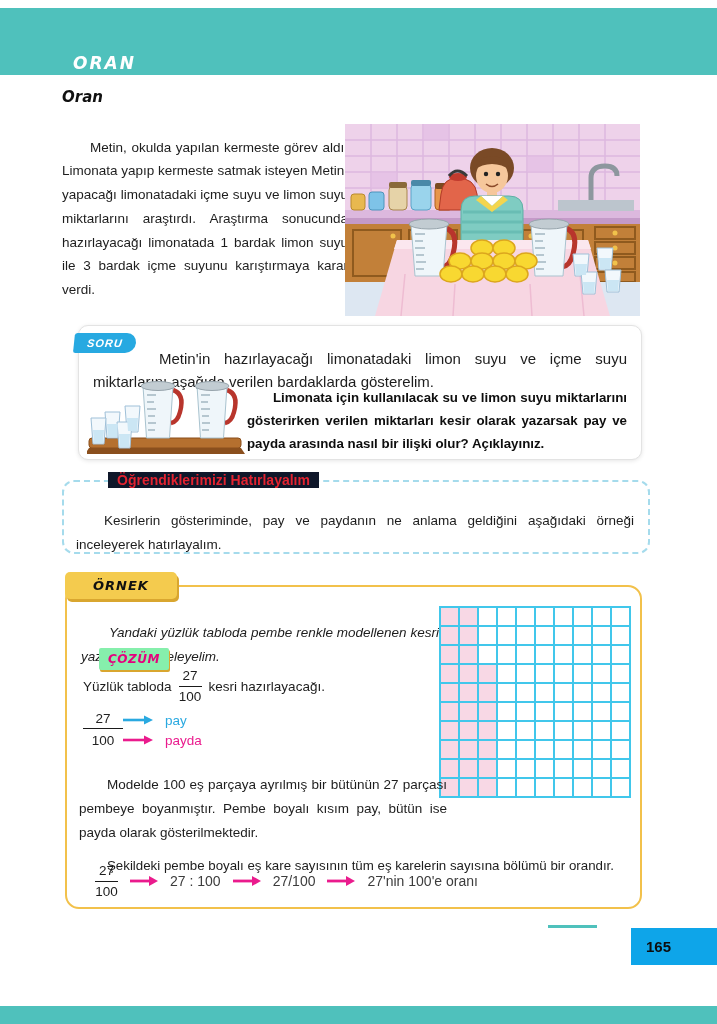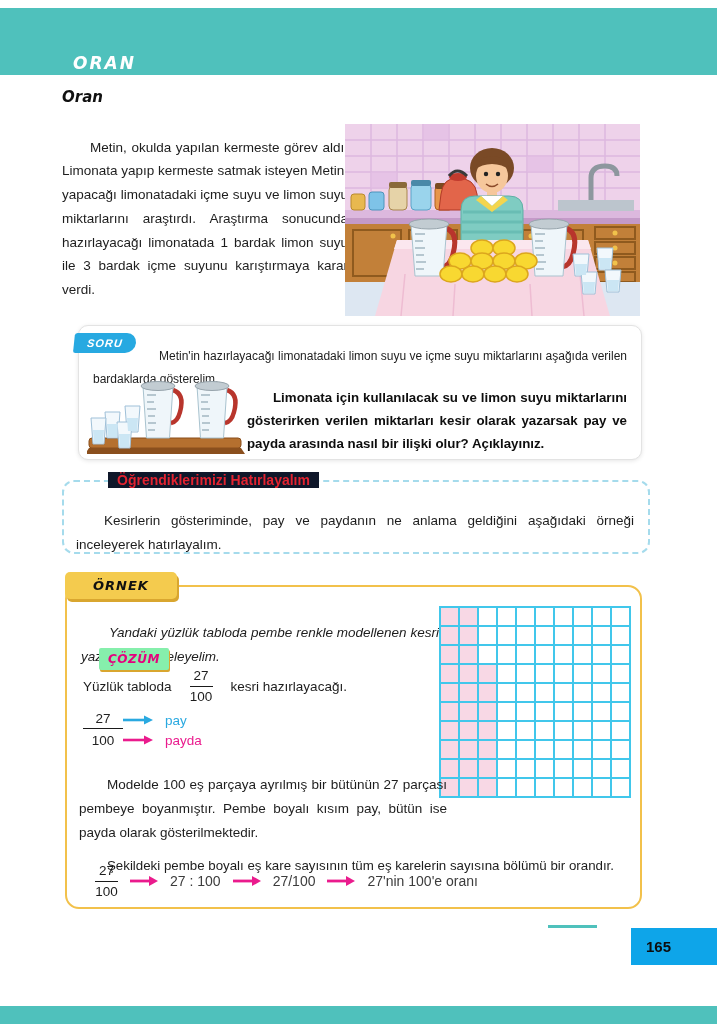--- a/index.html
+++ b/index.html
@@ -19,21 +19,21 @@
            line-height:23.8px; text-align:justify; text-indent:28px; color:#1d1d1d; }
   .illu-kitchen { position:absolute; left:345px; top:124px; width:295px; height:192px; }
 
   
   .soru-box { position:absolute; left:78px; top:325px; width:562px; height:133px; background:#fff;
               border:1px solid #e3e3e3; border-radius:10px; box-shadow:0 1px 4px rgba(0,0,0,.10); }
   .soru-badge { position:absolute; left:-5px; top:7px; width:62px; height:20px; background:#27A9E1;
                 color:#fff; font-weight:bold; font-style:italic; font-size:11px; letter-spacing:1px;
                 display:flex; align-items:center; justify-content:center;
                 border-radius:3px 12px 12px 3px; transform:skewX(-6deg); }
-  .soru-text { position:absolute; left:14px; top:7px; width:534px; font-size:12px;
+  .soru-text { position:absolute; left:14px; top:7px; width:534px; font-size:15px;
                line-height:22.5px; text-align:justify; text-indent:66px; color:#1d1d1d; }
   .soru-illu { position:absolute; left:8px; top:50px; width:162px; height:78px; }
   .soru-question { position:absolute; left:168px; top:53px; width:380px; font-size:13.3px;
                    font-weight:bold; line-height:23px; text-align:justify; text-indent:26px; color:#0e0e0e;margin-top:7px; }
 
   
   .recall-box { position:absolute; left:62px; top:480px; width:584px; height:70px;
                 border:2px dashed #A5DBEC; border-radius:12px; }
   .recall-title { position:absolute; left:44px; top:-10px; background:#0f172a; padding:0 9px;
                   color:#E32330; font-weight:bold; font-size:14px; }
@@ -52,21 +52,21 @@
   .grid100 { position:absolute; left:372px; top:19px; display:grid;
              grid-template-columns:repeat(10,17px); grid-auto-rows:17px; gap:2px;
              background:#41C7EB; padding:2px; width:max-content; }
   .cell { background:#fff; }
   .cell.pink { background:#F8D8E5; }
   .cozum-tab { position:absolute; left:32px; top:61px; width:70px; height:22px; background:#86efac;
                display:flex; align-items:center; justify-content:center; color:#E5007D;
                font-family:"DejaVu Sans", sans-serif; font-weight:bold; font-style:italic; font-size:12px;
                border-radius:2px; box-shadow:1px 2px 0 #D9A62F; letter-spacing:.5px; }
   .model-line { position:absolute; left:16px; top:76px; height:46px; display:flex; align-items:center;
-                gap:18px; font-size:13.5px; color:#1d1d1d; }
+                gap:7px; font-size:13.5px; color:#1d1d1d; }
   .frac { display:inline-flex; flex-direction:column; align-items:center; font-size:13.5px;
           line-height:1.15; color:#1d1d1d; }
   .frac .num { padding:0 4px 2px; border-bottom:1.5px solid #1a1a1a; }
   .frac .den { padding-top:2px; }
   .pp { position:absolute; left:16px; top:124px; display:grid; grid-template-columns:40px 42px auto;
         row-gap:3px; align-items:center; font-size:13.5px; }
   .pp .n { text-align:center; border-bottom:1.5px solid #1a1a1a; padding-bottom:2px; }
   .pp .d { text-align:center; padding-top:1px; }
   .pay-label { color:#2AA9E0; } .payda-label { color:#EA1B8D; }
   .para1 { position:absolute; left:12px; top:172px; width:368px; font-size:13.5px; line-height:24px;

